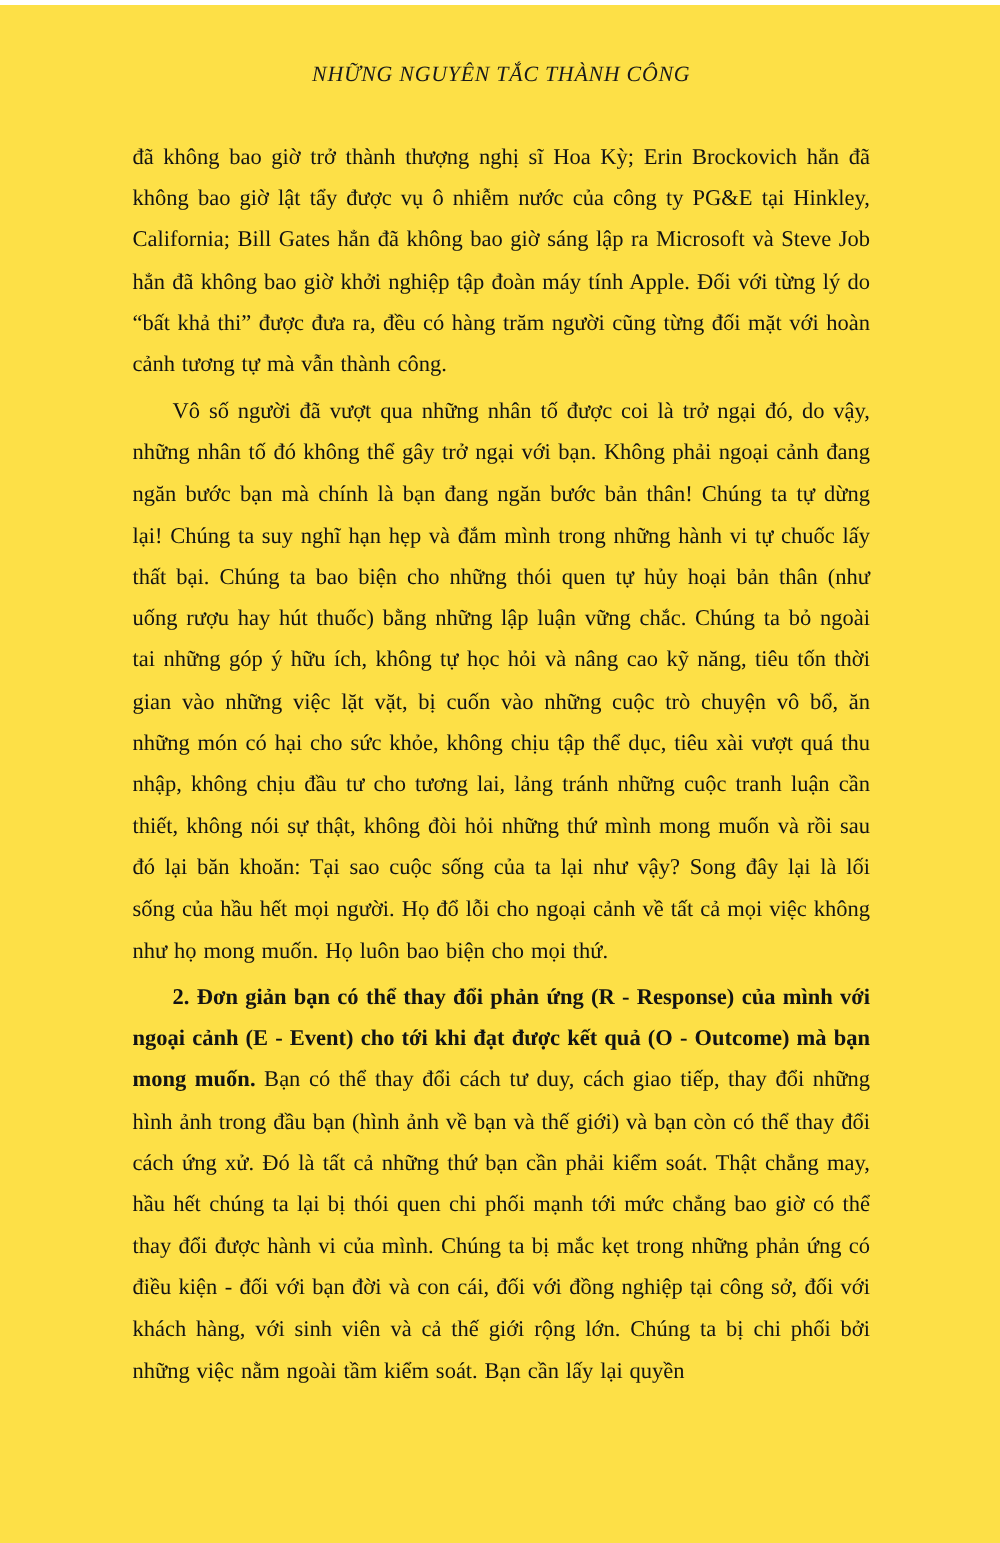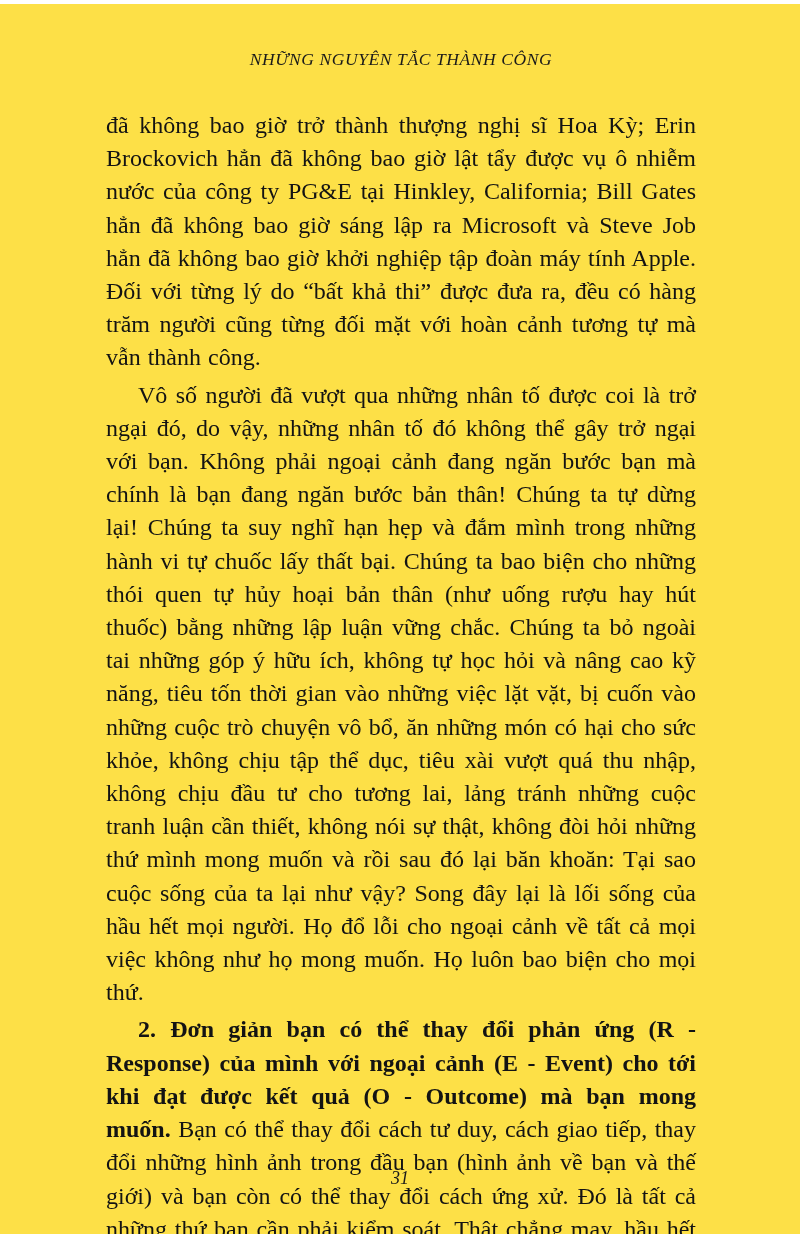--- a/index.html
+++ b/index.html
@@ -22,21 +22,21 @@
   .running-head {
     text-align: center;
     font-style: italic;
     font-size: 17.5px;
     line-height: 20px;
     letter-spacing: 0.6px;
     margin-bottom: 40px;
     color: #1a1a1a;
   }
   .body-text p {
-    font-size: 24px;
+    font-size: 18px;
     line-height: 33.2px;
     text-align: justify;
     margin: 0 0 4px 0;
     word-spacing: 1px;
   }
   .body-text p.indent {
     text-indent: 32px;
     font-family: Liberation Serif, serif;
   }
   .body-text strong {
@@ -63,15 +63,14 @@
   <div class="body-text">
 
     <p>đã không bao giờ trở thành thượng nghị sĩ Hoa Kỳ; Erin Brockovich hẳn đã không bao giờ lật tẩy được vụ ô nhiễm nước của công ty PG&amp;E tại Hinkley, California; Bill Gates hẳn đã không bao giờ sáng lập ra Microsoft và Steve Job hẳn đã không bao giờ khởi nghiệp tập đoàn máy tính Apple. Đối với từng lý do “bất khả thi” được đưa ra, đều có hàng trăm người cũng từng đối mặt với hoàn cảnh tương tự mà vẫn thành công.</p>
 
     <p class="indent">Vô số người đã vượt qua những nhân tố được coi là trở ngại đó, do vậy, những nhân tố đó không thể gây trở ngại với bạn. Không phải ngoại cảnh đang ngăn bước bạn mà chính là bạn đang ngăn bước bản thân! Chúng ta tự dừng lại! Chúng ta suy nghĩ hạn hẹp và đắm mình trong những hành vi tự chuốc lấy thất bại. Chúng ta bao biện cho những thói quen tự hủy hoại bản thân (như uống rượu hay hút thuốc) bằng những lập luận vững chắc. Chúng ta bỏ ngoài tai những góp ý hữu ích, không tự học hỏi và nâng cao kỹ năng, tiêu tốn thời gian vào những việc lặt vặt, bị cuốn vào những cuộc trò chuyện vô bổ, ăn những món có hại cho sức khỏe, không chịu tập thể dục, tiêu xài vượt quá thu nhập, không chịu đầu tư cho tương lai, lảng tránh những cuộc tranh luận cần thiết, không nói sự thật, không đòi hỏi những thứ mình mong muốn và rồi sau đó lại băn khoăn: Tại sao cuộc sống của ta lại như vậy? Song đây lại là lối sống của hầu hết mọi người. Họ đổ lỗi cho ngoại cảnh về tất cả mọi việc không như họ mong muốn. Họ luôn bao biện cho mọi thứ.</p>
 
     <p class="indent"><strong>2. Đơn giản bạn có thể thay đổi phản ứng (R - Response) của mình với ngoại cảnh (E - Event) cho tới khi đạt được kết quả (O - Outcome) mà bạn mong muốn. </strong><span>Bạn có thể thay đổi cách tư duy, cách giao tiếp, thay đổi những hình ảnh trong đầu bạn (hình ảnh về bạn và thế giới) và bạn còn có thể thay đổi cách ứng xử. Đó là tất cả những thứ bạn cần phải kiểm soát. Thật chẳng may, hầu hết chúng ta lại bị thói quen chi phối mạnh tới mức chẳng bao giờ có thể thay đổi được hành vi của mình. Chúng ta bị mắc kẹt trong những phản ứng có điều kiện - đối với bạn đời và con cái, đối với đồng nghiệp tại công sở, đối với khách hàng, với sinh viên và cả thế giới rộng lớn. Chúng ta bị chi phối bởi những việc nằm ngoài tầm kiểm soát. Bạn cần lấy lại quyền</span></p>
 
   </div>
 
-  <div class="page-number">31</div>
 
 </div>
 
 </body></html>

